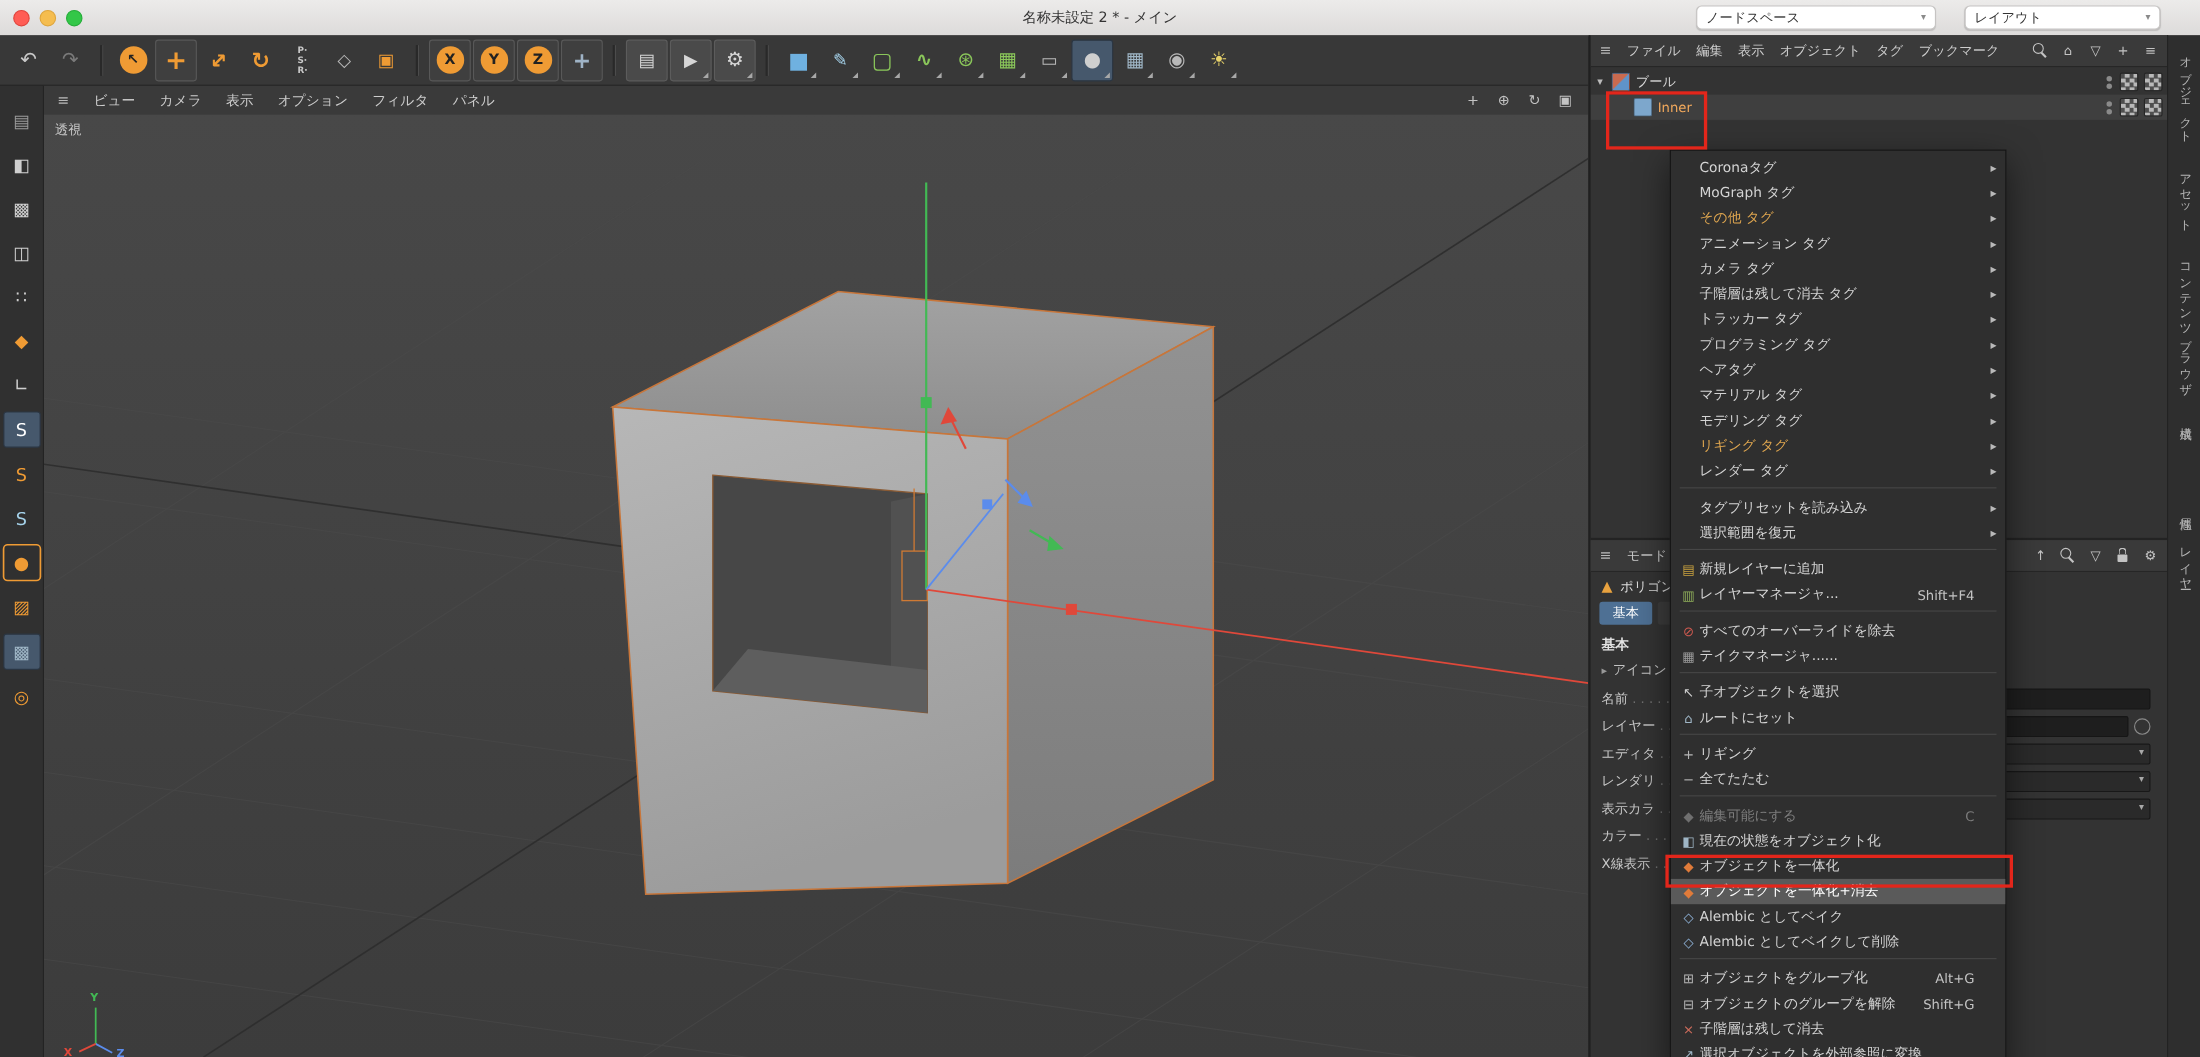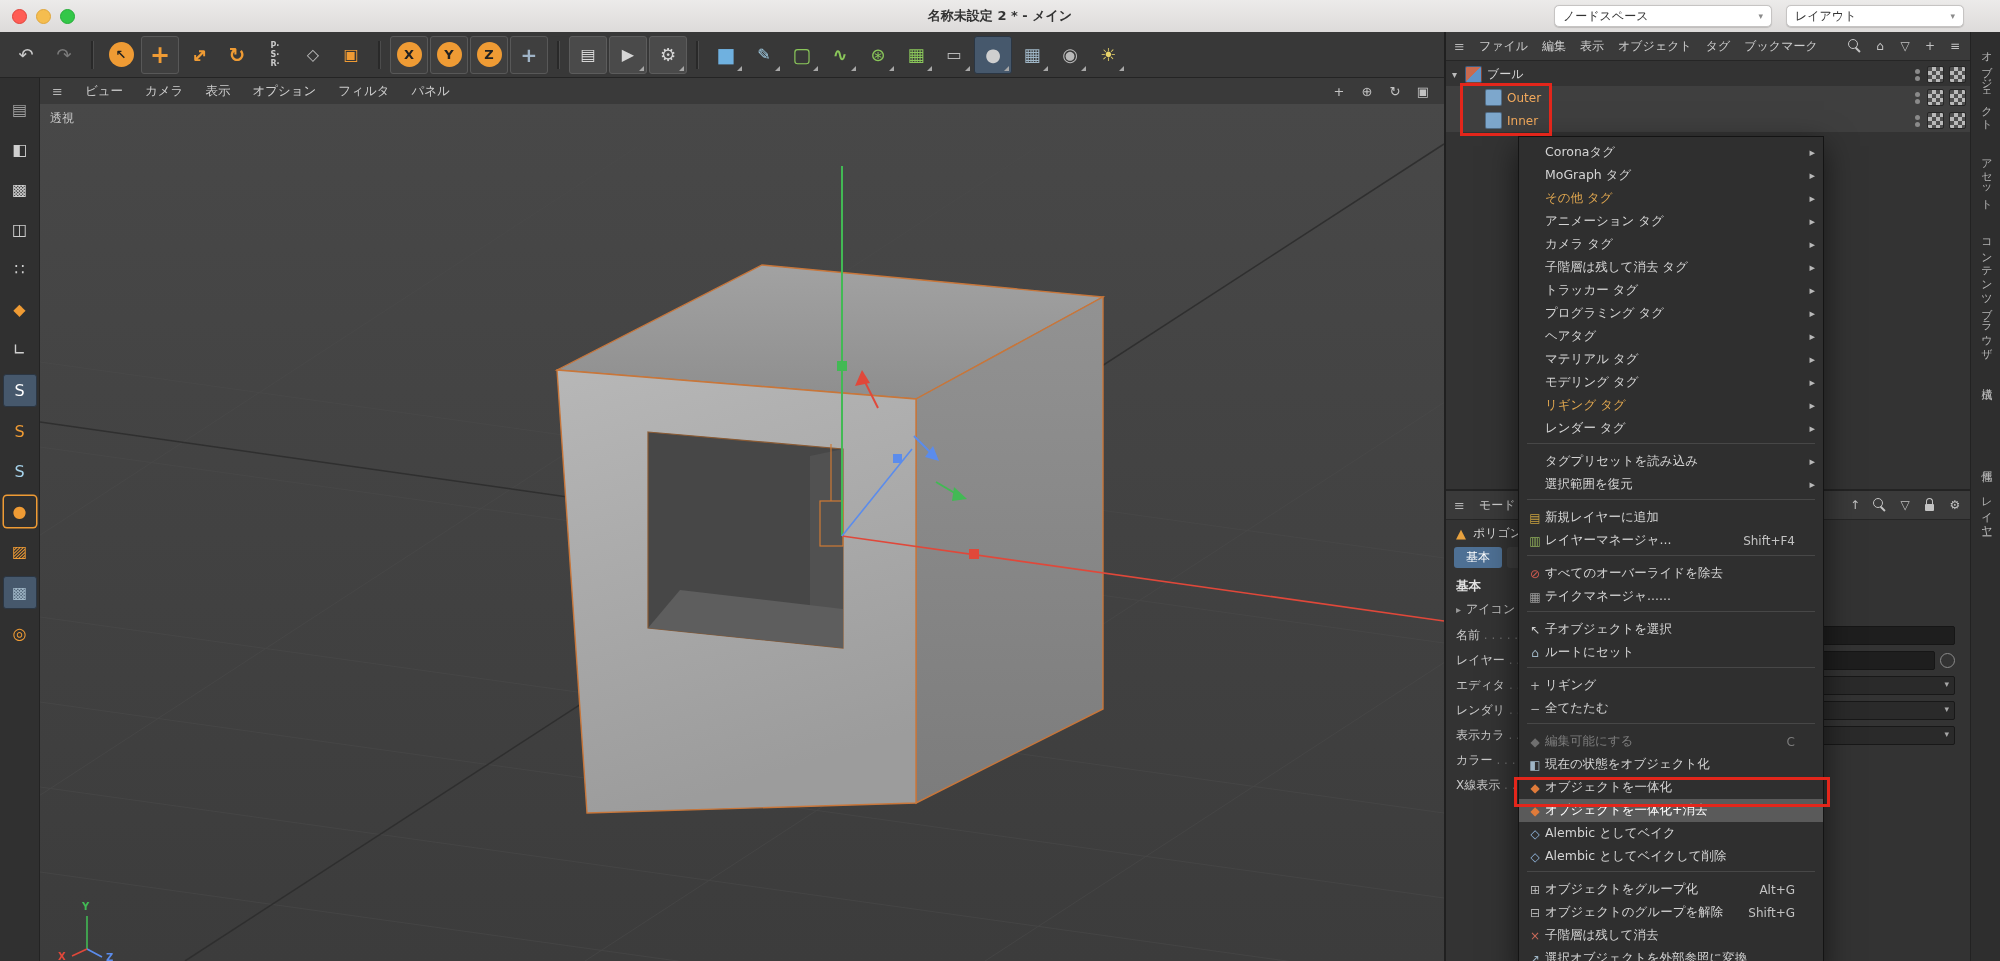--- a/index.html
+++ b/index.html
@@ -7,26 +7,26 @@
     font-family:"DejaVu Sans","Liberation Sans",sans-serif;color:#d4d4d4;user-select:none;}
 
   
   .titlebar{position:absolute;left:0;top:0;width:2000px;height:32px;background:linear-gradient(#ecebea,#dddbda);
     border-bottom:1px solid #b6b4b3;display:flex;align-items:center;}
   .traffic{display:flex;gap:9px;margin-left:12px;}
   .tl{width:13px;height:13px;border-radius:50%;display:inline-block;}
   .tl.red{background:#ff5d55;border:1px solid #e0443c;}
   .tl.yel{background:#f5bd4f;border:1px solid #dfa63c;}
   .tl.grn{background:#33c748;border:1px solid #24ad38;}
-  .win-title{position:absolute;left:0;right:0;text-align:center;font-size:13px;font-weight:bold;color:#333;}
+  .win-title{position:absolute;left:0;right:0;text-align:center;font-size:13px;font-weight:normal;color:#333;}
   .tb-selects{position:absolute;right:36px;display:flex;gap:14px;}
   .mac-select{background:#fff;border:1px solid #c6c4c3;border-radius:5px;height:20px;display:flex;align-items:center;
     padding:0 8px;font-size:12px;color:#333;gap:8px;box-shadow:0 .5px 1px rgba(0,0,0,.15);}
   .mac-select:first-child{width:200px;}
-  .mac-select:last-child{width:160px;}
+  .mac-select:last-child{width:160px;margin-left:12px;}
   .mac-select .chev{margin-left:auto;color:#8a8a8a;font-size:9px;}
 
   
   .main-toolbar{position:absolute;left:0;top:32px;width:1444px;height:46px;background:#383838;
     border-bottom:1px solid #242424;display:flex;align-items:center;padding:0 8px;box-sizing:border-box;gap:2px;}
   .tb-item{width:36px;height:36px;flex:none;display:flex;align-items:center;justify-content:center;
     position:relative;border-radius:3px;}
   .tb-glyph{font-size:16px;display:flex;align-items:center;justify-content:center;width:100%;height:100%;}
   .has-circle .tb-glyph{width:25px;height:25px;flex:none;background:#ef9b34;border-radius:50%;
     font-weight:bold;font-size:13px;color:#222;}
@@ -527,31 +527,20 @@
             <span class="om-obj-icon" style="background: linear-gradient(135deg, rgb(201, 106, 79) 50%, rgb(95, 147, 201) 50%);"></span>
             <span class="om-label">ブール</span>
             <span class="om-dots">
               <i></i>
               <i></i>
             </span>
             <span class="om-tag"></span>
             <span class="om-tag"></span>
           </div>
 
-          <div class="om-row selected om-child">
-            <span class="om-expand">▾</span>
-            <span class="om-obj-icon" style="background: rgb(125, 167, 204);"></span>
-            <span class="om-label">Outer</span>
-            <span class="om-dots">
-              <i></i>
-              <i></i>
-            </span>
-            <span class="om-tag"></span>
-            <span class="om-tag"></span>
-          </div>
 
           <div class="om-row selected om-child">
             <span class="om-expand">▾</span>
             <span class="om-obj-icon" style="background: rgb(125, 167, 204);"></span>
             <span class="om-label">Inner</span>
             <span class="om-dots">
               <i></i>
               <i></i>
             </span>
             <span class="om-tag"></span>

